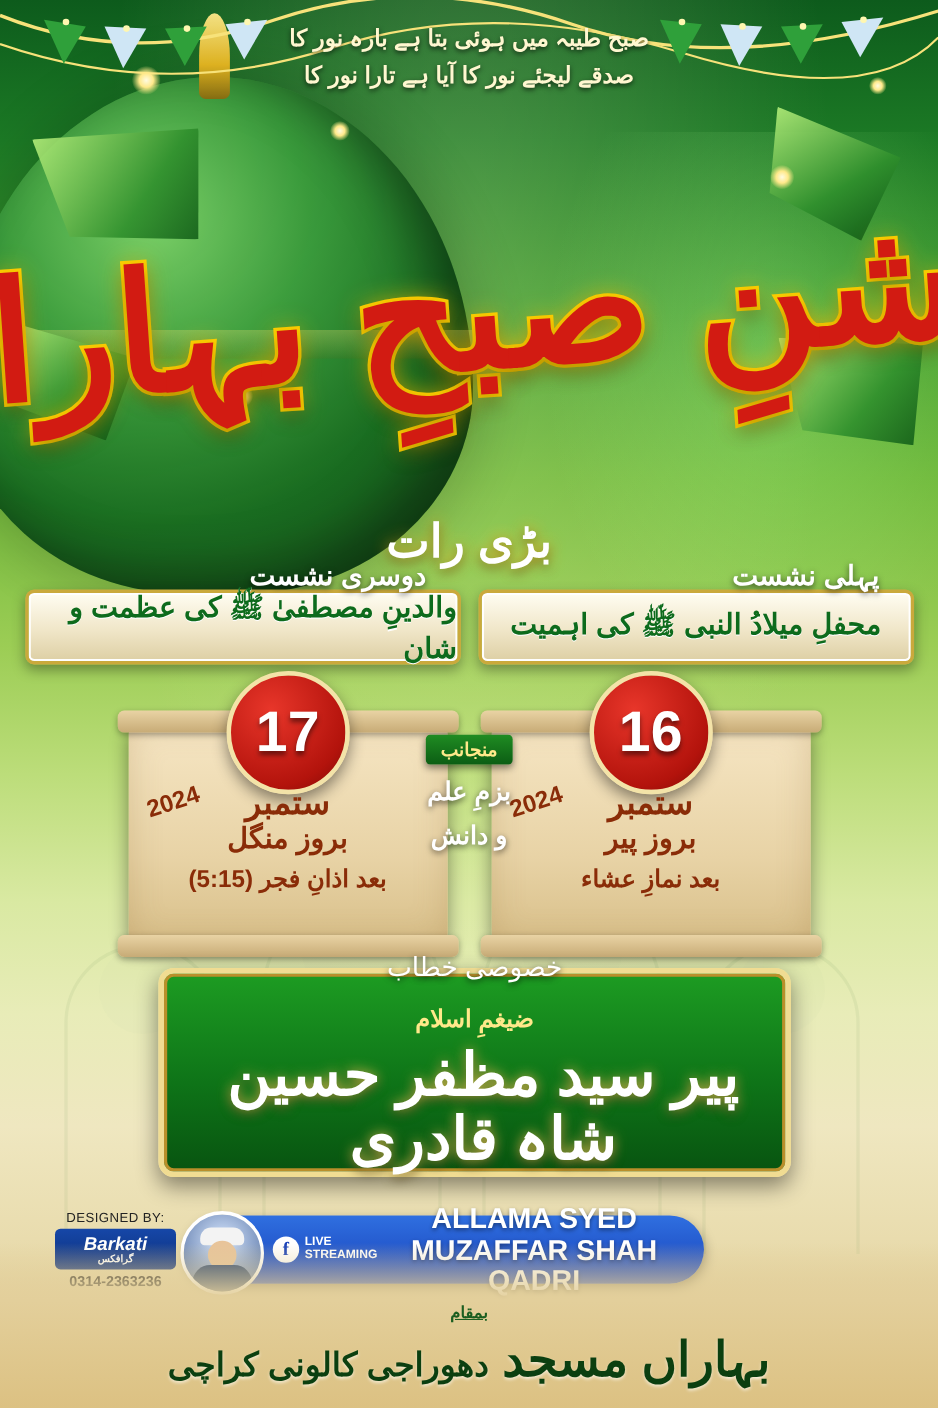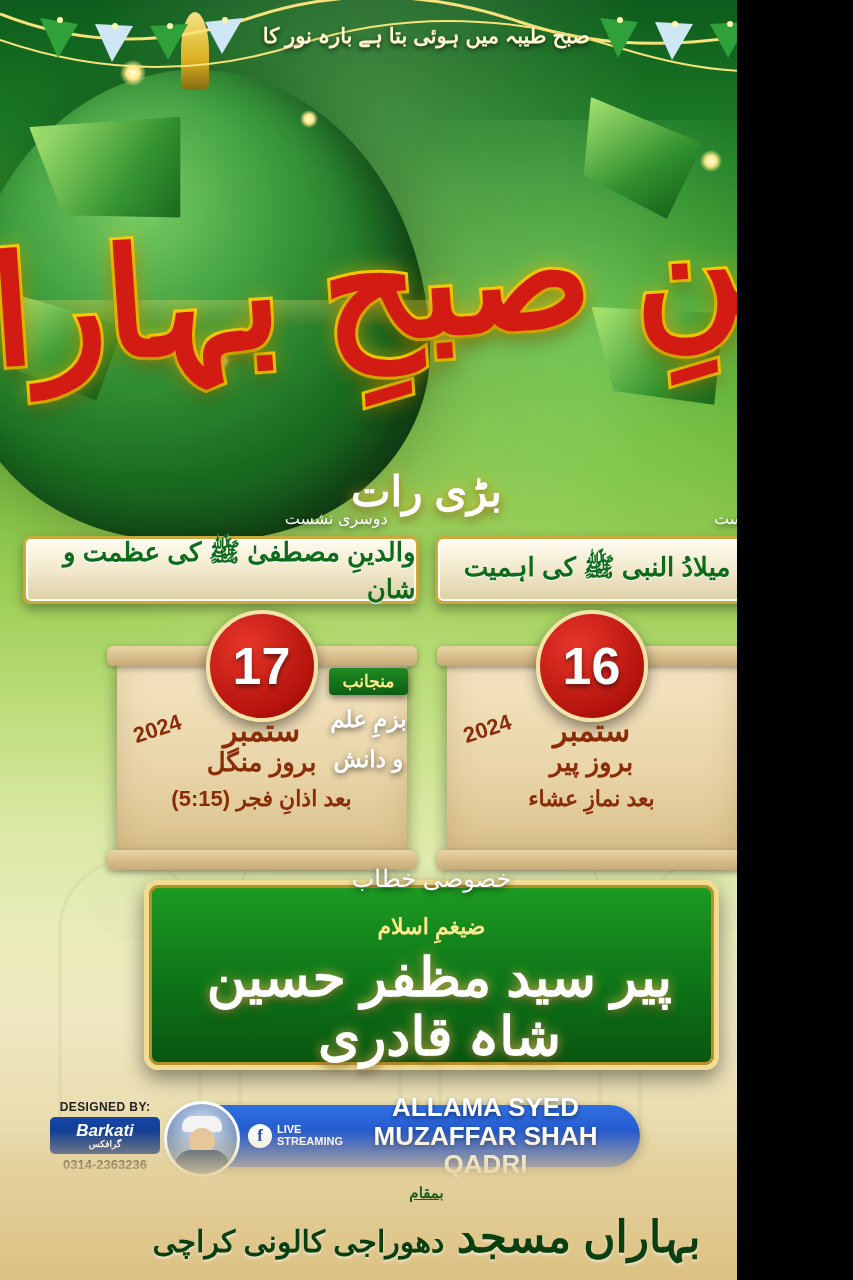--- a/index.html
+++ b/index.html
@@ -1,18 +1,18 @@
 <!DOCTYPE html>
 <html><head>
 <meta charset="utf-8">
 <style>
   html,body{margin:0;padding:0;background:#000;}
   body{font-family:"Liberation Sans",sans-serif;}
   .poster{
-    position:relative;width:737px;height:1280px;overflow:hidden;
+    position:relative;width:853px;height:1280px;overflow:hidden;
     background:
       radial-gradient(ellipse at 50% 18%, rgba(255,255,200,0.20) 0%, rgba(0,0,0,0) 55%),
       linear-gradient(180deg,#0d5b1c 0%, #1c7a25 10%, #3f9b2e 22%, #6fb83a 34%, #9ccd55 46%, #bcdd7a 55%, #d9e9a2 64%, #e8ecb8 72%, #efe7c0 80%, #e9dcae 88%, #e2d09b 94%, #d9c286 100%);
   }
   
   .bg-dome{
     position:absolute;left:-40px;top:70px;width:470px;height:470px;border-radius:50% 50% 45% 45%/60% 60% 40% 40%;
     background:radial-gradient(circle at 38% 28%, #7ed26a 0%, #3a9b3c 32%, #15691f 62%, #0b4714 100%);
     box-shadow:inset -24px -16px 50px rgba(0,0,0,.45), 0 0 60px rgba(0,0,0,.25);
     opacity:.95;
@@ -93,21 +93,21 @@
     border:3px solid #caa93c;border-radius:8px;
     box-shadow:0 5px 12px rgba(0,0,0,.35), inset 0 0 0 2px #fff;
     display:flex;align-items:center;justify-content:center;
   }
   .session-text{
     direction:rtl;font-size:26px;font-weight:bold;color:#0d6b1c;
     text-shadow:0 1px 0 #fff;
   }
   .session-tag{
     position:absolute;top:-30px;right:28px;direction:rtl;
-    font-size:16px;font-weight:normal;color:#ffffff;
+    font-size:25px;font-weight:bold;color:#ffffff;
     text-shadow:0 2px 6px rgba(0,0,0,.65);
   }
 
   
   .scrolls{
     position:absolute;top:630px;left:0;width:853px;height:250px;
     display:flex;flex-direction:row-reverse;justify-content:center;gap:40px;
   }
   .scroll{
     position:relative;width:290px;height:200px;margin-top:28px;
@@ -172,21 +172,21 @@
   .speaker-name{
     margin-top:8px;color:#ffffff;font-size:54px;font-weight:bold;line-height:1.1;
     text-shadow:0 0 12px rgba(255,215,90,.8),0 4px 10px rgba(0,0,0,.55);
     padding-left:16px;
   }
 
   
   .designer{
     position:absolute;left:50px;top:1100px;width:110px;text-align:center;
   }
-  .designer-label{font-size:12px;font-weight:bold;color:#222;letter-spacing:.4px;}
+  .designer-label{font-size:12px;font-weight:normal;color:#222;letter-spacing:.4px;}
   .designer-logo{
     margin-top:3px;background:linear-gradient(180deg,#1647a8,#0c2f7a);
     color:#fff;border-radius:5px;padding:5px 4px;font-size:17px;font-weight:bold;
     font-style:italic;line-height:1.05;
   }
   .designer-logo small{display:block;font-size:9px;font-style:normal;}
   .designer-phone{margin-top:3px;font-size:13px;font-weight:bold;color:#111;}
 
   
   .live-strip{
@@ -292,20 +292,21 @@
   </svg>
 
   <div class="bokeh" style="left:120px;top:60px;width:26px;height:26px;"></div>
   <div class="bokeh" style="left:300px;top:110px;width:18px;height:18px;"></div>
   <div class="bokeh" style="left:700px;top:150px;width:22px;height:22px;"></div>
   <div class="bokeh" style="left:790px;top:70px;width:16px;height:16px;"></div>
   <div class="bokeh" style="left:210px;top:350px;width:20px;height:20px;"></div>
 
   <div class="couplet">
     <div>صبح طیبہ میں ہوئی بتا ہے بارہ نور کا</div>
+    <div>صدقے لیجئے نور کا آیا ہے تارا نور کا</div>
   </div>
 
   <div class="title-wrap">
     <div class="title-main">جشنِ صبحِ بہاراں</div>
   </div>
   <div class="title-sub">بڑی رات</div>
 
   <div class="sessions">
     <div class="session">
       <div class="session-tag">پہلی نشست</div>

